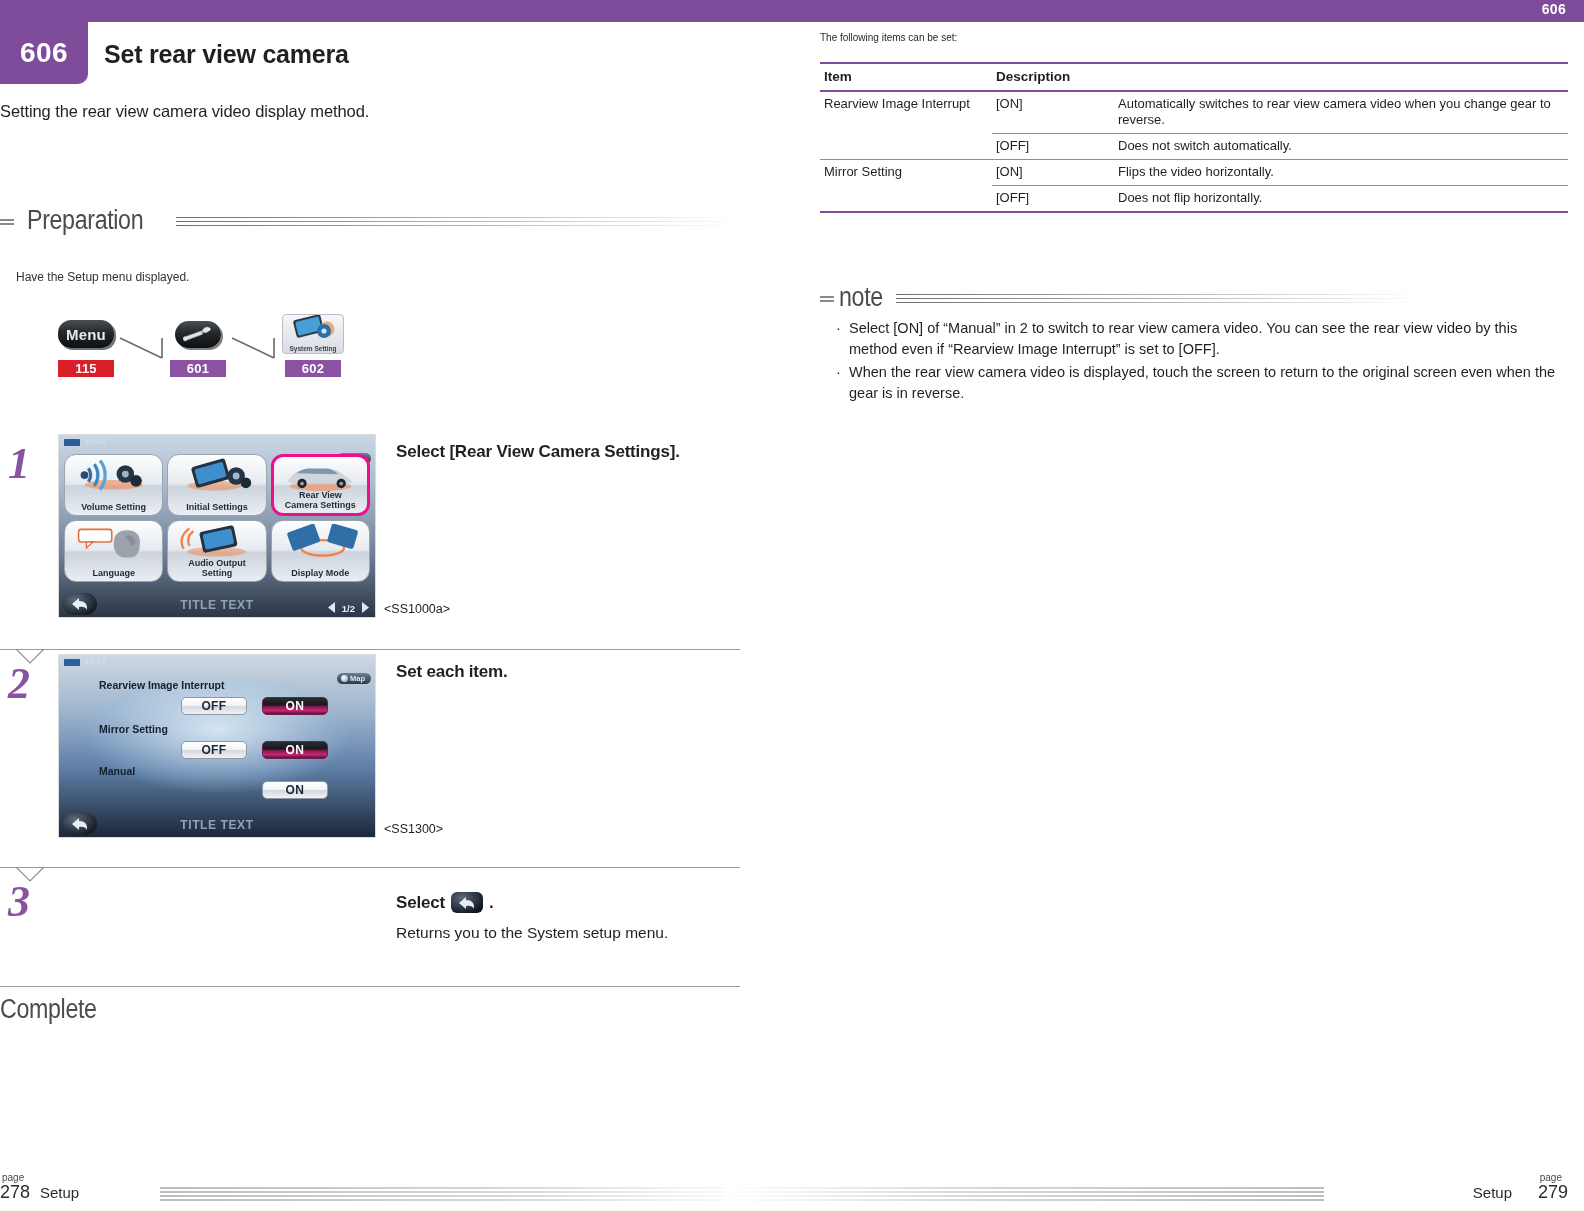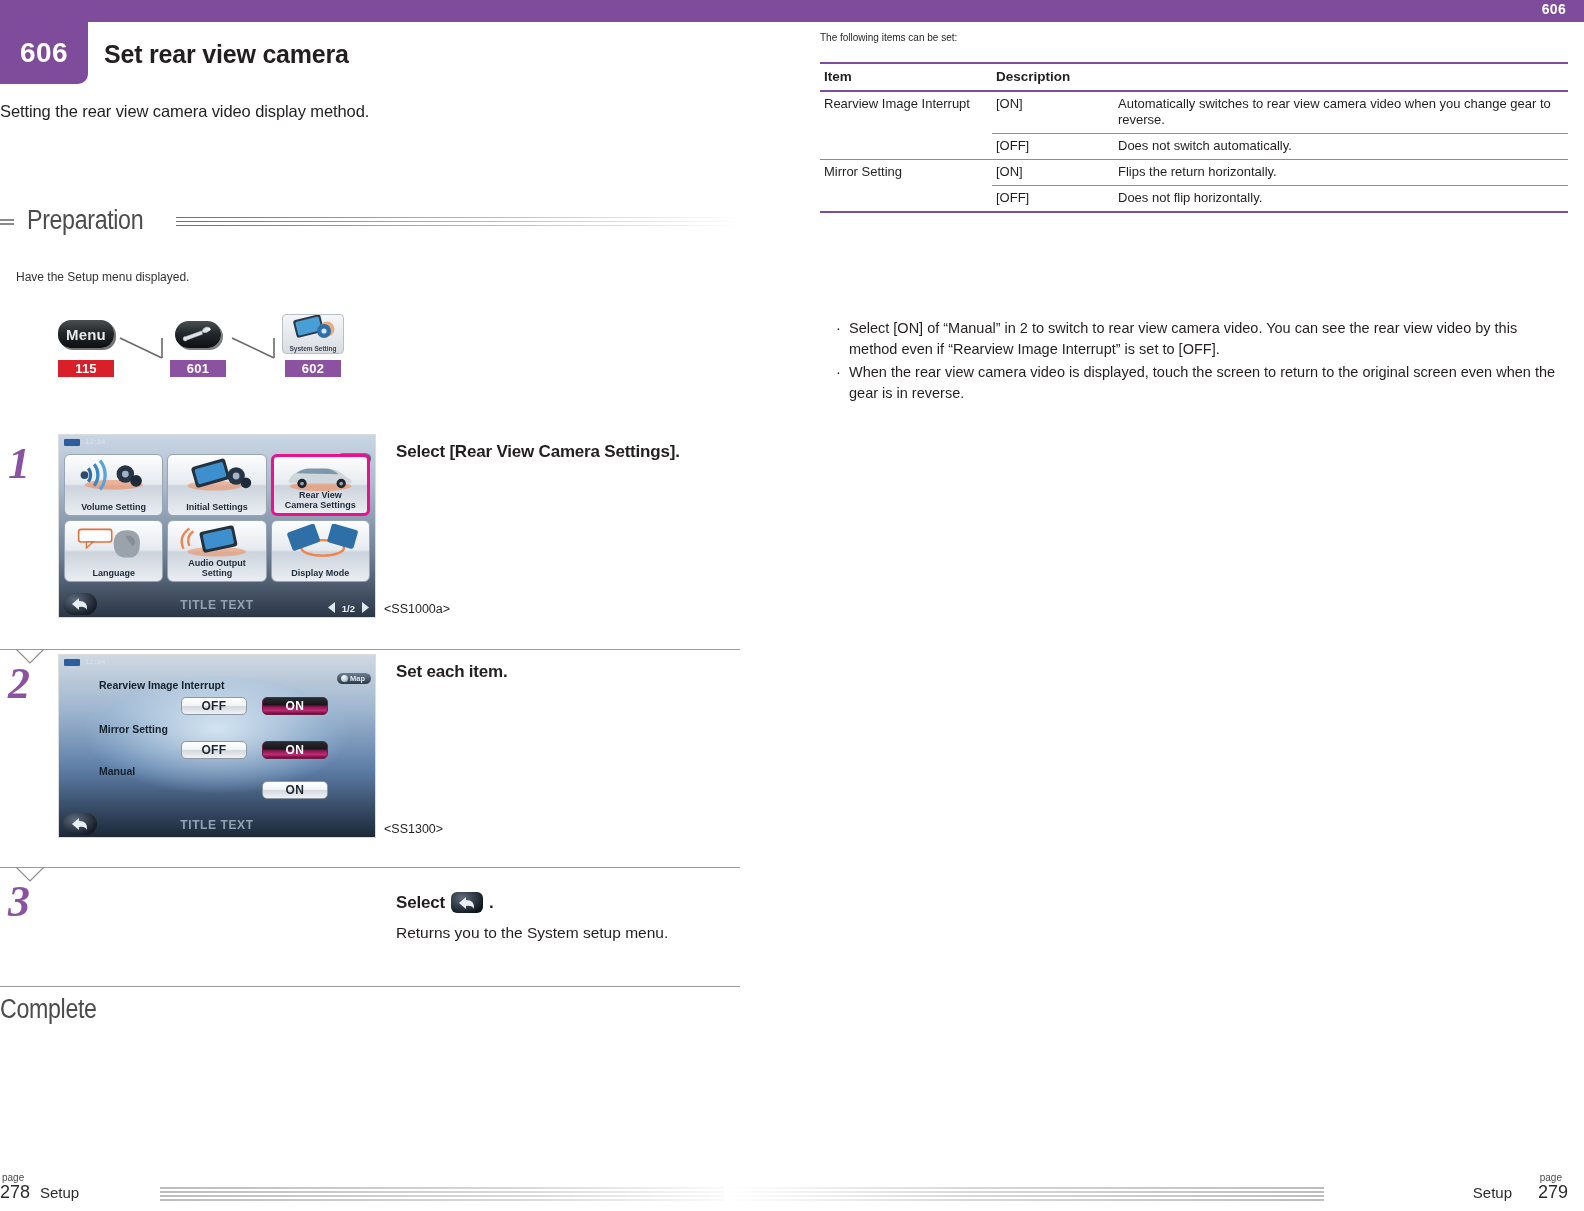--- a/index.html
+++ b/index.html
@@ -196,21 +196,21 @@
   .nav-map .dot {
     width: 7px; height: 7px; border-radius: 50%;
     background: radial-gradient(circle at 35% 30%, #fff, #8fa3b8);
   }
   .grid {
     position: absolute; left: 5px; top: 19px; right: 5px;
     display: grid; grid-template-columns: 1fr 1fr 1fr;
     grid-template-rows: 62px 62px; gap: 4px;
   }
   .gcell {
-    position: relative; border-radius: 6px;
+    position: relative; border-radius: 12px;
     background: linear-gradient(to bottom, #fdfdfe 0%, #e6eaef 48%, #ccd3dc 52%, #eaeef3 100%);
     border: 1px solid #9aa5b2;
     overflow: hidden;
   }
   .gcell.hl { border: 3px solid #ED0F8C; }
   .gcell .glabel {
     position: absolute; left: 0; right: 0; bottom: 3px;
     text-align: center; font-size: 9px; font-weight: 700; color: #1b2a38;
     line-height: 10px;
   }
@@ -634,30 +634,42 @@
           <td>Automatically switches to rear view camera video when you change gear to reverse.</td>
         </tr>
         <tr>
           <td class="col-item"></td>
           <td class="col-val">[OFF]</td>
           <td>Does not switch automatically.</td>
         </tr>
         <tr>
           <td class="col-item noline">Mirror Setting</td>
           <td class="col-val">[ON]</td>
-          <td>Flips the return horizontally.</td>
+          <td>Flips the video horizontally.</td>
         </tr>
         <tr class="last">
           <td class="col-item"></td>
           <td class="col-val">[OFF]</td>
           <td>Does not flip horizontally.</td>
         </tr>
       </tbody>
     </table>
 
+    <div class="sec-head note-head">
+      <span class="sec-eq">
+          <i></i>
+          <i></i>
+        </span>
+      <span class="sec-label">note</span>
+      <span class="sec-rule">
+          <i></i>
+          <i></i>
+          <i></i>
+        </span>
+    </div>
 
     <div class="note-list">
       <div class="note-li">
         <span class="bu">·</span>
         <span>Select [ON] of “Manual” in 2 to switch to rear view camera video. You can see the rear view video by this method even if “Rearview Image Interrupt” is set to [OFF].</span>
       </div>
       <div class="note-li">
         <span class="bu">·</span>
         <span>When the rear view camera video is displayed, touch the screen to return to the original screen even when the gear is in reverse.</span>
       </div>

